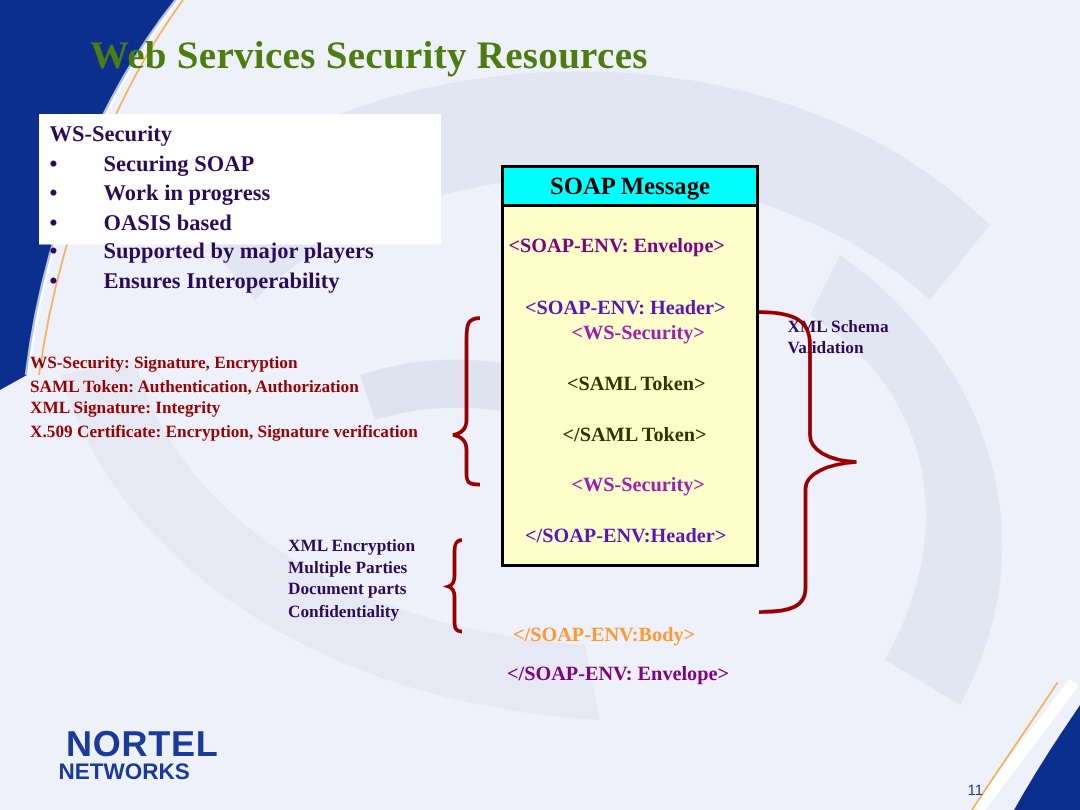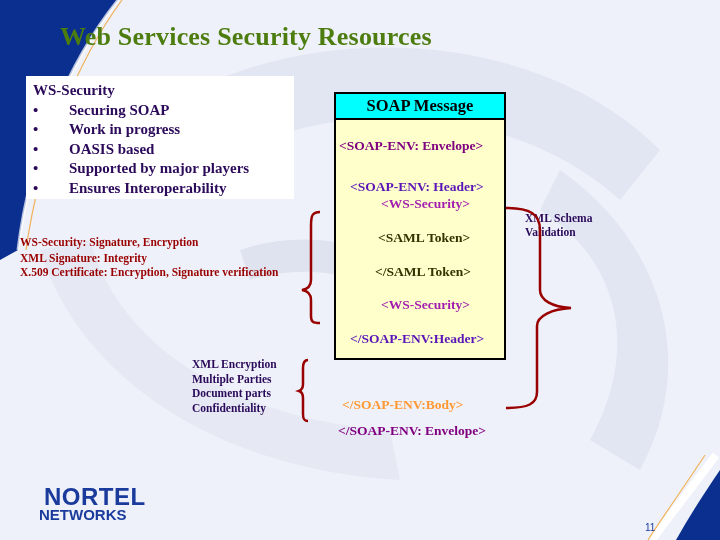--- a/index.html
+++ b/index.html
@@ -10,21 +10,21 @@
     }
     #bg { position: absolute; left: 0; top: 0; width: 720px; height: 540px; z-index: 0; }
     .layer { position: absolute; z-index: 1; }
 
     .title {
       left: 28px; top: 22px; font-size: 26px; font-weight: bold; color: #4d7c0f;
       white-space: nowrap; letter-spacing: 0.2px; margin-left: 32px;
     }
 
     .ws-box {
-      left: 26px; top: 76px; width: 268px; height: 123px; background: #ffffff;
+      left: 26px; top: 76px; width: 268px; height: 87px; background: #ffffff;
       box-sizing: border-box; padding: 5px 0 0 7px; color: #2b0a5a;
       font-size: 15px; font-weight: bold; line-height: 19.5px;
     }
     .ws-box .heading { font-weight: bold; }
     .ws-box .item { display: flex; }
     .ws-box .bullet { width: 36px; display: inline-block; }
 
     .defs {
       left: 20px; top: 234px; color: #990000; font-size: 11.5px; font-weight: bold;
       line-height: 16px; white-space: nowrap;
@@ -35,21 +35,21 @@
       left: 192px; top: 357px; color: #2b0a5a; font-size: 11.5px; font-weight: bold;
       line-height: 14.5px; white-space: nowrap;
     }
 
     .schema {
       left: 525px; top: 212px; color: #2b0a5a; font-size: 11.5px; font-weight: bold;
       line-height: 13.5px; white-space: nowrap;
     }
 
     .soap {
-      left: 334px; top: 92px; width: 172px; height: 268px; background: #ffffcc;
+      left: 334px; top: 110px; width: 172px; height: 268px; background: #ffffcc;
       border: 2px solid #000; box-sizing: border-box;
     }
     .soap-head {
       background: #00ffff; border-bottom: 2px solid #000; height: 24px;
       font-size: 16.5px; font-weight: bold; color: #000; text-align: center; line-height: 24px;
     }
     .tag { position: absolute; font-size: 13.5px; font-weight: bold; white-space: nowrap; }
     .c-env { color: #800080; }
     .c-hdr { color: #5a14b8; }
     .c-ws  { color: #a21caf; margin-left: 20px; }
@@ -110,20 +110,21 @@
     <span>Supported by major players</span>
   </div>
   <div class="item">
     <span class="bullet">•</span>
     <span>Ensures Interoperability</span>
   </div>
 </div>
 
 <div class="layer defs">
   <div>WS-Security: Signature, Encryption</div>
+  <div>SAML Token: Authentication, Authorization</div>
   <div>XML Signature: Integrity</div>
   <div>X.509 Certificate: Encryption, Signature verification</div>
 </div>
 
 <div class="layer enc">
   <div>XML Encryption</div>
   <div>Multiple Parties</div>
   <div>Document parts</div>
   <div>Confidentiality</div>
 </div>

